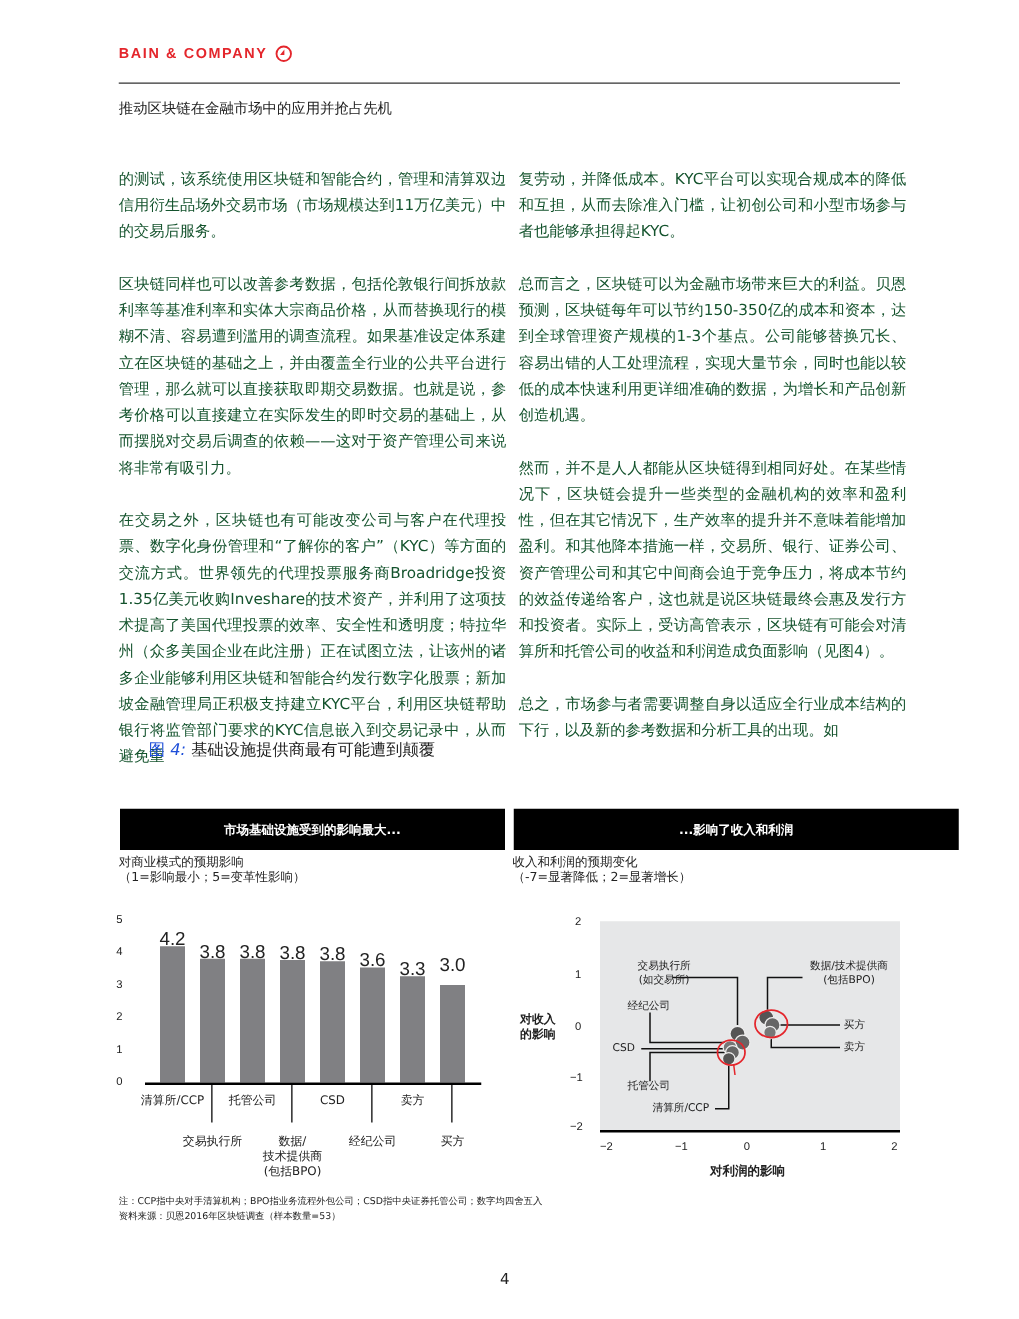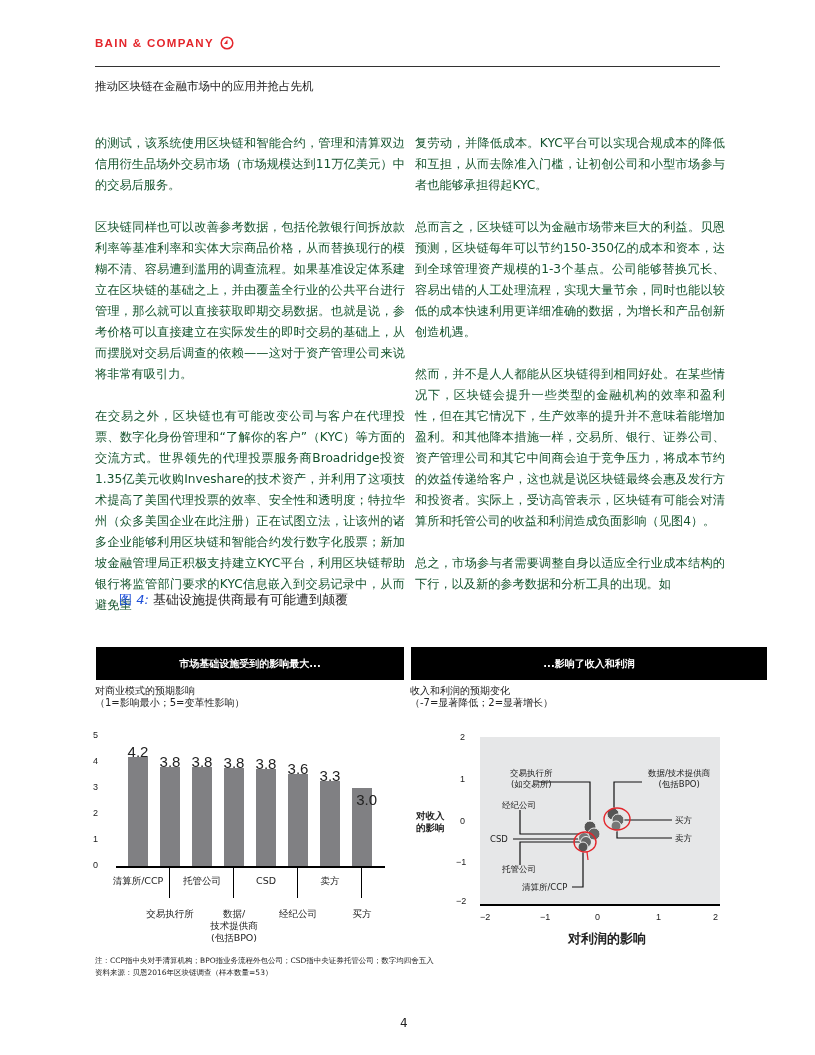--- a/index.html
+++ b/index.html
@@ -84,21 +84,21 @@
   <div class="abs bar" style="left:166px;top:39px;width:20px;height:97px;"></div>
   <div class="abs val" style="left:161px;top:25px;">3.8</div>
 
   <div class="abs bar" style="left:198px;top:44px;width:20px;height:92px;"></div>
   <div class="abs val" style="left:193px;top:30px;">3.6</div>
 
   <div class="abs bar" style="left:230px;top:51px;width:20px;height:85px;"></div>
   <div class="abs val" style="left:225px;top:37px;">3.3</div>
 
   <div class="abs bar" style="left:262px;top:58px;width:20px;height:78px;"></div>
-  <div class="abs val" style="left:257px;top:61px;text-align:right;">3.0</div>
+  <div class="abs val" style="left:257px;top:34px;">3.0</div>
 
   <div class="abs" style="left:26px;top:136px;width:269px;height:2px;background:#000;"></div>
 
   <div class="abs" style="left:79px;top:138px;width:1px;height:30px;background:#000;"></div>
   <div class="abs" style="left:143px;top:138px;width:1px;height:30px;background:#000;"></div>
   <div class="abs" style="left:207px;top:138px;width:1px;height:30px;background:#000;"></div>
   <div class="abs" style="left:271px;top:138px;width:1px;height:30px;background:#000;"></div>
 
   <div class="abs cat" style="left:18px;top:145px;width:60px;">清算所/CCP</div>
   <div class="abs cat" style="left:82px;top:145px;width:60px;">托管公司</div>
@@ -131,21 +131,21 @@
   <div class="abs tick" style="left:70px;top:182px;">−2</div>
   <div class="abs tick" style="left:130px;top:182px;">−1</div>
   <div class="abs tick" style="left:185px;top:182px;">0</div>
   <div class="abs tick" style="left:246px;top:182px;">1</div>
   <div class="abs tick" style="left:303px;top:182px;">2</div>
 
   <div class="abs" style="left:6px;top:80px;font-size:9.5px;font-weight:bold;text-align:center;line-height:12px;">
     <div>对收入</div>
     <div>的影响</div>
   </div>
-  <div class="abs" style="left:158px;top:200px;font-size:13px;font-weight:bold;">对利润的影响</div>
+  <div class="abs" style="left:158px;top:200px;font-size:10px;font-weight:bold;">对利润的影响</div>
 
   <svg class="abs" style="left:0;top:0;" width="315" height="180">
     <g stroke="#111" stroke-width="1.2" fill="none">
 
       <polyline points="128,52 180,52 180,90"></polyline>
 
       <polyline points="110,80 110,104 178,104"></polyline>
 
       <polyline points="103,109 172,109"></polyline>
 

